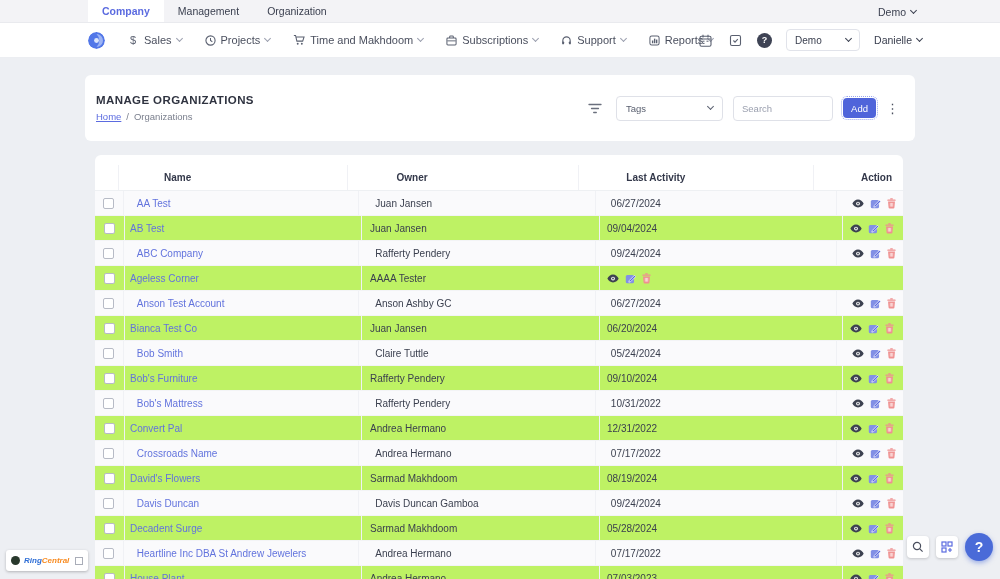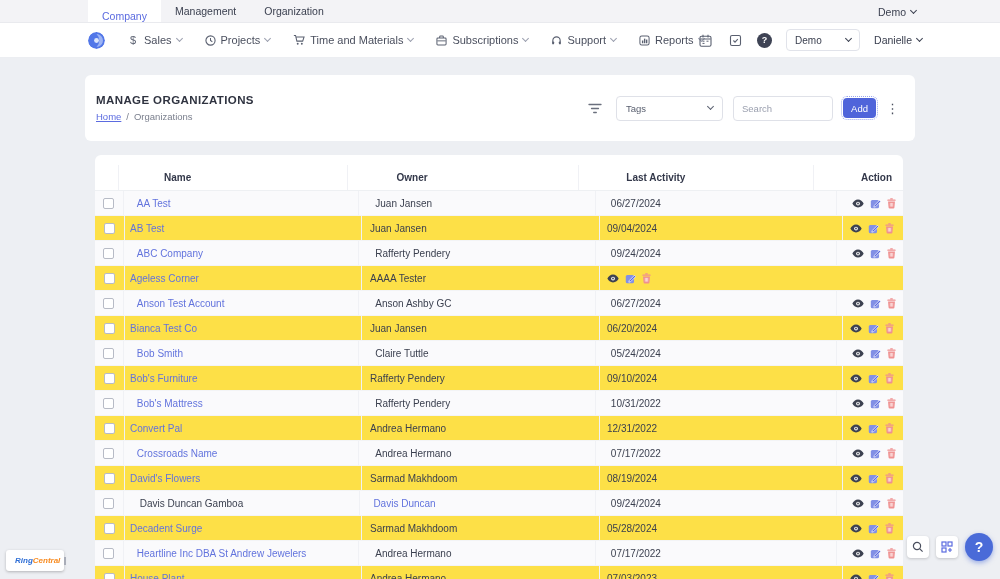--- a/index.html
+++ b/index.html
@@ -4,21 +4,21 @@
 <style>
   * { margin:0; padding:0; box-sizing:border-box; }
   html,body { width:1000px; height:579px; overflow:hidden;
     font-family:"Liberation Sans", sans-serif; background:#edeff3; position:relative; }
 
   
   .topbar { position:absolute; top:0; left:0; width:1000px; height:23px;
     background:#f3f3f6; border-bottom:1px solid #e9eaee; display:flex; align-items:stretch; }
   .topbar-tabs { display:flex; margin-left:88px; }
   .tab { font-size:10.5px; color:#3b4050; padding:0 14px; display:flex; align-items:center; cursor:pointer; }
-  .tab.active { background:#ffffff; color:#5b6be0; font-weight:normal;align-items:flex-end; }
+  .tab.active { background:#ffffff; color:#5b6be0; font-weight:bold; }
   .topbar-right { position:absolute; right:84px; top:0; height:23px; display:flex; align-items:center;
     font-size:10.5px; color:#3b4050; gap:5px; }
 
   .chev { width:5px; height:5px; border-right:1.3px solid currentColor; border-bottom:1.3px solid currentColor;
     transform:rotate(45deg); display:inline-block; margin-top:-3px; }
 
   
   .navbar { position:absolute; top:23px; left:0; width:1000px; height:35px; background:#ffffff;
     border-bottom:1px solid #eceef2; display:flex; align-items:center; }
   .logo { width:17px; height:17px; border-radius:50%; margin-left:88px; flex:0 0 auto; }
@@ -51,36 +51,36 @@
   .add-btn { min-width:33px; height:20px; background:#4f64da; color:#fff; border:none; border-radius:4px;
     font-size:9.5px; padding:0 0; cursor:pointer; outline:1px dotted #9aa7ef; outline-offset:1px;
     font-family:"Liberation Sans", sans-serif; }
   .kebab { font-size:13px; color:#4a4f5e; cursor:pointer; line-height:1; }
 
   
   .table-card { position:absolute; left:95px; top:155px; width:808px; height:424px; background:#ffffff;
     border-radius:6px 6px 0 0; overflow:hidden; padding-top:10px; }
   .thead, .trow { display:flex; align-items:center; }
   .thead { height:26px; border-bottom:1px solid #eef0f3;gap:40px; }
-  .trow { height:25px; border-bottom:1px solid #f3f4f6; background:#fde047; }
+  .trow { height:25px; border-bottom:1px solid #f3f4f6; background:#bef264; }
   .trow.odd { background:#fafafc;gap:8px; }
   .cell { height:100%; display:flex; align-items:center; border-right:1px solid #f0f1f5; }
   .col-check { width:30px; justify-content:center; }
   .col-name { width:237px; padding-left:5px; }
   .col-owner { width:238px; padding-left:8px; }
   .col-activity { width:243px; padding-left:7px; }
   .col-action { width:60px; padding-left:7px; gap:6px; border-right:none; }
   .hlabel { font-size:10px; font-weight:bold; color:#33384a; }
   .cell-text { font-size:10px; color:#3a3f4e; }
   .org-link { font-size:10px; color:#6273dd; cursor:pointer; text-decoration:none; }
   .checkbox { width:11px; height:11px; border:1px solid #b7bbc6; border-radius:2px; background:#fff; cursor:pointer; }
   .act { display:flex; cursor:pointer; }
 
   
-  .rc-widget { position:absolute; left:6px; top:550px; width:58px; height:21px; background:#fff;
+  .rc-widget { position:absolute; left:6px; top:550px; width:82px; height:21px; background:#fff;
     border-radius:3px; box-shadow:0 1px 3px rgba(0,0,0,.25); display:flex; align-items:center;
     padding:0 5px; gap:4px; }
   .rc-dot { width:9px; height:9px; border-radius:50%; background:#28382c; }
   .rc-brand { font-size:8px; font-weight:bold; font-style:italic; white-space:nowrap; }
   .rc-brand .b1 { color:#2f6fd6; }
   .rc-brand .b2 { color:#f88a1e; }
   .rc-sq { width:8px; height:8px; border:1px solid #a9adb8; margin-left:auto; }
 
   .fab-row { position:absolute; right:7px; top:533px; display:flex; align-items:center; gap:7px; }
   .fab-sq { width:22px; height:22px; background:#fff; border-radius:4px; box-shadow:0 1px 3px rgba(0,0,0,.18);
@@ -131,21 +131,21 @@
         </svg>
       <span>Projects</span>
         <span class="chev"></span>
     </div>
     <div class="nav-item">
       <svg width="12" height="12" viewBox="0 0 14 13">
           <path d="M1 1.2h2l1.5 6.6h6.8l1.6-4.8H4" fill="none" stroke="#5a6070" stroke-width="1.2"></path>
           <circle cx="5.5" cy="10.8" r="1.1" fill="#5a6070"></circle>
           <circle cx="10.3" cy="10.8" r="1.1" fill="#5a6070"></circle>
         </svg>
-      <span>Time and Materials</span>
+      <span>Time and Makhdoom</span>
         <span class="chev"></span>
     </div>
     <div class="nav-item">
       <svg width="11" height="11" viewBox="0 0 12 12">
           <rect x="1" y="3.4" width="10" height="7.4" rx="1" fill="none" stroke="#5a6070" stroke-width="1.1"></rect>
           <path d="M4 3.2V2a1 1 0 0 1 1-1h2a1 1 0 0 1 1 1v1.2" fill="none" stroke="#5a6070" stroke-width="1.1"></path>
           <path d="M1.4 6.4h9.2" stroke="#5a6070" stroke-width="1"></path>
         </svg>
       <span>Subscriptions</span>
         <span class="chev"></span>
@@ -677,25 +677,25 @@
               <path d="M1.4 4.2h9.2l-.7 8.2a1.5 1.5 0 0 1-1.5 1.4H3.6a1.5 1.5 0 0 1-1.5-1.4z" fill="#ef9090"></path>
               <path d="M4.4 6.2v5M6 6.2v5M7.6 6.2v5" stroke="#fff" stroke-width="0.8"></path>
             </svg>
       </span>
     </div>
   </div>
       <div class="trow odd">
     <div class="cell col-check">
           <span class="checkbox"></span>
         </div>
+    <div class="cell col-name">
+          <a class="org-link">Davis Duncan</a>
+        </div>
     <div class="cell col-owner">
           <span class="cell-text">Davis Duncan Gamboa</span>
-        </div>
-    <div class="cell col-name">
-          <a class="org-link">Davis Duncan</a>
         </div>
     <div class="cell col-activity">
           <span class="cell-text">09/24/2024</span>
         </div>
     <div class="cell col-action">
       <span class="act">
         <svg width="12" height="9" viewBox="0 0 16 12">
               <path d="M8 .8C4.6.8 1.9 3.2.5 6c1.4 2.8 4.1 5.2 7.5 5.2S14.6 8.8 15.5 6C14.1 3.2 11.4.8 8 .8z" fill="#3d4251"></path>
               <circle cx="8" cy="6" r="2.5" fill="#fff"></circle>
               <circle cx="8" cy="6" r="1.2" fill="#3d4251"></circle>

